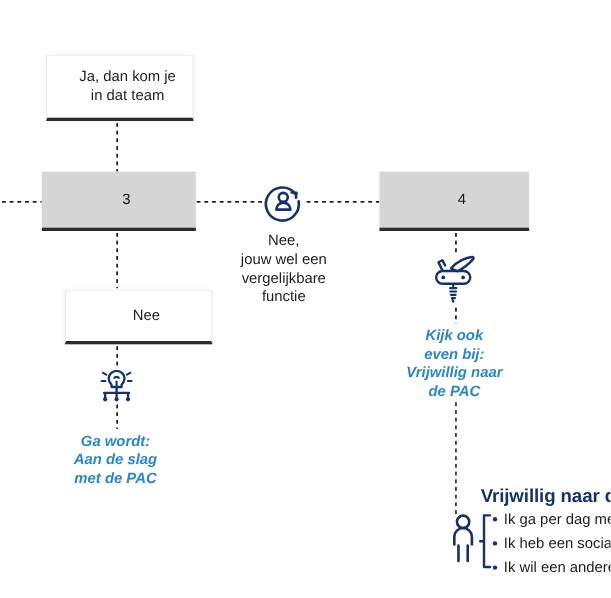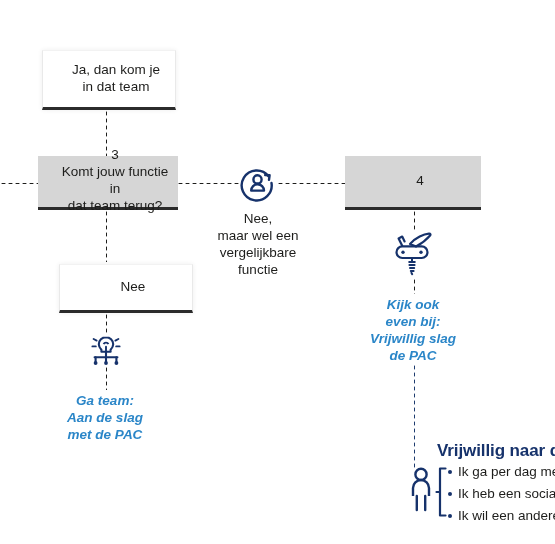--- a/index.html
+++ b/index.html
@@ -157,22 +157,20 @@
 
   <div class="dot-v blue" style="left:413px; top:364px; height:104px;"></div>
 
   <div class="node node-white" style="left:42px; top:50px; width:134px; height:60px;">
     <div class="node-text">Ja, dan kom je
 in dat team</div>
   </div>
 
   <div class="node node-gray" style="left:38px; top:156px; width:140px; height:54px;">
     <div class="node-num">3</div>
-    <div class="node-text">Komt jouw functie in
-dat team terug?</div>
   </div>
 
   <div class="node node-white" style="left:42px; top:264px; width:134px; height:49px;margin-left:17px;">
     <div class="node-text">Nee</div>
   </div>
 
   <div class="node node-gray" style="left:345px; top:156px; width:136px; height:54px;">
     <div class="node-num">4</div>
   </div>
 
@@ -183,21 +181,21 @@
 
       <path d="M27.2 12.0 L31.6 12.3 L31.0 16.8" fill="none" stroke="#16326b" stroke-width="2.4" stroke-linecap="round" stroke-linejoin="round"></path>
 
       <circle cx="19.5" cy="16.4" r="4.1" fill="none" stroke="#16326b" stroke-width="2.4"></circle>
 
       <path d="M13.2 27.6 a6.4 6.4 0 0 1 12.8 0 z" fill="none" stroke="#16326b" stroke-width="2.4" stroke-linejoin="round"></path>
     </svg>
   </div>
 
   <div class="caption" style="left:208px; top:210px; width:100px;">Nee,
-maar wel een
+jouw wel een
 vergelijkbare
 functie</div>
 
   <div class="abs" style="left:84px; top:333px; width:44px; height:36px;">
     <svg width="44" height="36" viewBox="0 0 44 36">
 
       <path d="M22 4.2 c-4.0 0-7.2 3.1-7.2 7.0 0 2.6 1.5 4.4 2.6 5.6 v2.0 h9.2 v-2.0
                c1.1-1.2 2.6-3.0 2.6-5.6 0-3.9-3.2-7.0-7.2-7.0 z" fill="none" stroke="#16326b" stroke-width="2.1" stroke-linejoin="round"></path>
 
       <path d="M22 18.8 v-5.0" fill="none" stroke="#16326b" stroke-width="1.9" stroke-linecap="round"></path>
@@ -214,21 +212,21 @@
 
       <path d="M11.6 24.4 v4.0" stroke="#16326b" stroke-width="2.1" stroke-linecap="round"></path>
       <path d="M22 24.4 v4.0" stroke="#16326b" stroke-width="2.1" stroke-linecap="round"></path>
       <path d="M32.4 24.4 v4.0" stroke="#16326b" stroke-width="2.1" stroke-linecap="round"></path>
       <circle cx="11.6" cy="30.0" r="1.9" fill="#16326b"></circle>
       <circle cx="22" cy="30.0" r="1.9" fill="#16326b"></circle>
       <circle cx="32.4" cy="30.0" r="1.9" fill="#16326b"></circle>
     </svg>
   </div>
 
-  <div class="caption-blue" style="left:55px; top:392px; width:100px;">Ga team:
+  <div class="caption-blue" style="left:55px; top:392px; width:100px;">Ga wordt:
 Aan de slag
 met de PAC</div>
 
   <div class="abs" style="left:386px; top:228px; width:56px; height:52px;">
     <svg width="56" height="52" viewBox="0 0 56 52">
 
       <path d="M24.0 16.0 C29.5 9.5 38.0 6.0 43.0 5.6 C44.4 5.5 45.0 6.6 44.1 7.6
                C41.0 11.2 35.0 16.0 30.0 18.6 z" fill="none" stroke="#16326b" stroke-width="2.2" stroke-linejoin="round"></path>
 
       <path d="M16.2 17.8 L12.6 10.4 L16.2 8.6 L18.6 13.4" fill="none" stroke="#16326b" stroke-width="2.2" stroke-linecap="round" stroke-linejoin="round"></path>
@@ -238,21 +236,21 @@
       <circle cx="17.0" cy="24.2" r="1.7" fill="#16326b"></circle>
       <circle cx="35.0" cy="24.2" r="1.7" fill="#16326b"></circle>
 
       <path d="M26.0 30.2 L26.0 33.0 M23.2 34.0 h5.6 M23.4 37.0 h5.2
                M24.0 40.0 h4.2 M24.8 43.0 h2.8 M26.2 46.2 L25.4 44.8" fill="none" stroke="#16326b" stroke-width="2.0" stroke-linecap="round"></path>
     </svg>
   </div>
 
   <div class="caption-blue" style="left:363px; top:296px; width:100px;">Kijk ook
 even bij:
-Vrijwillig slag
+Vrijwillig naar
 de PAC</div>
 
   <div class="panel-title" style="left:437px; top:441px;">Vrijwillig naar d</div>
 
   <div class="abs" style="left:408px; top:466px; width:26px; height:48px;">
     <svg width="26" height="48" viewBox="0 0 26 48">
       <circle cx="13" cy="8.4" r="5.6" fill="none" stroke="#16326b" stroke-width="2.4"></circle>
       <path d="M5.0 30.0 v-8.0 a8.0 8.0 0 0 1 16.0 0 v8.0" fill="none" stroke="#16326b" stroke-width="2.4" stroke-linejoin="round"></path>
       <path d="M8.8 30.0 v14.0 M17.2 30.0 v14.0" fill="none" stroke="#16326b" stroke-width="2.4" stroke-linecap="round"></path>
     </svg>

